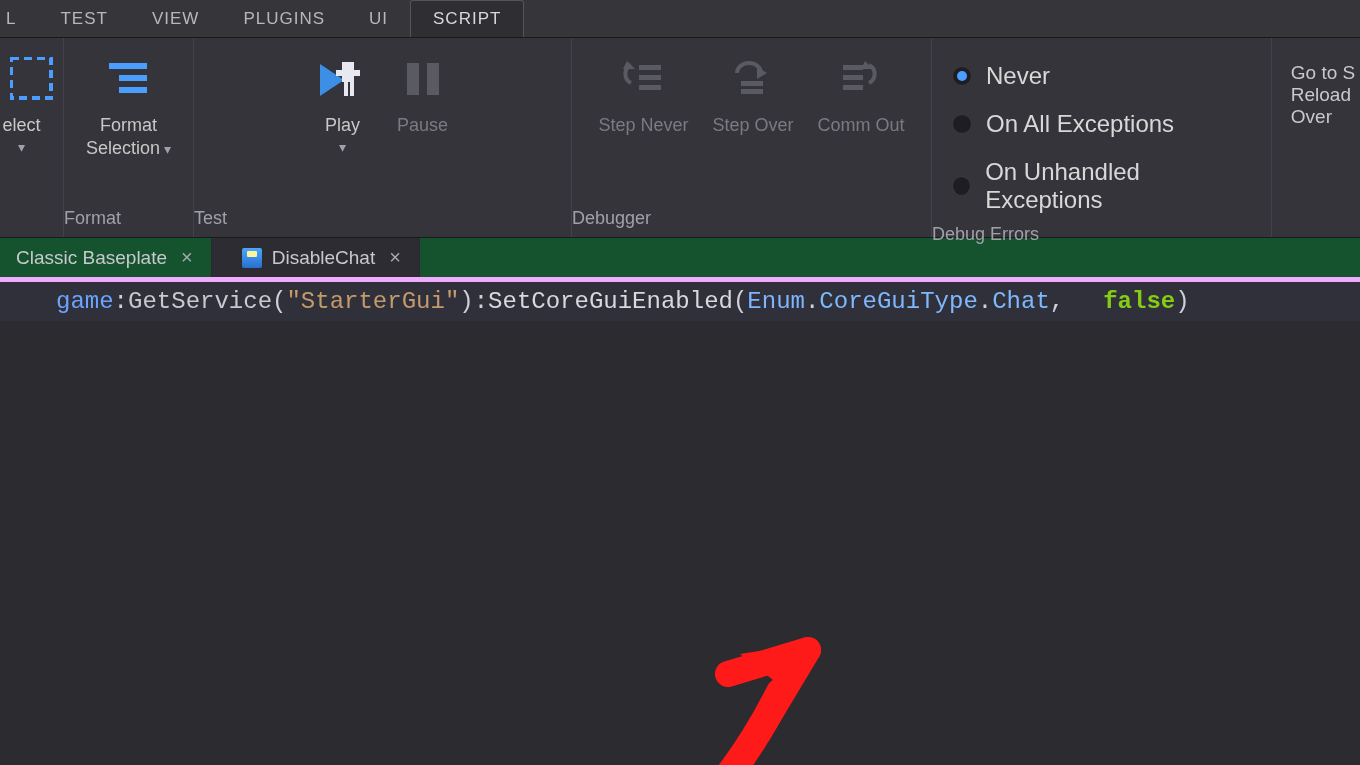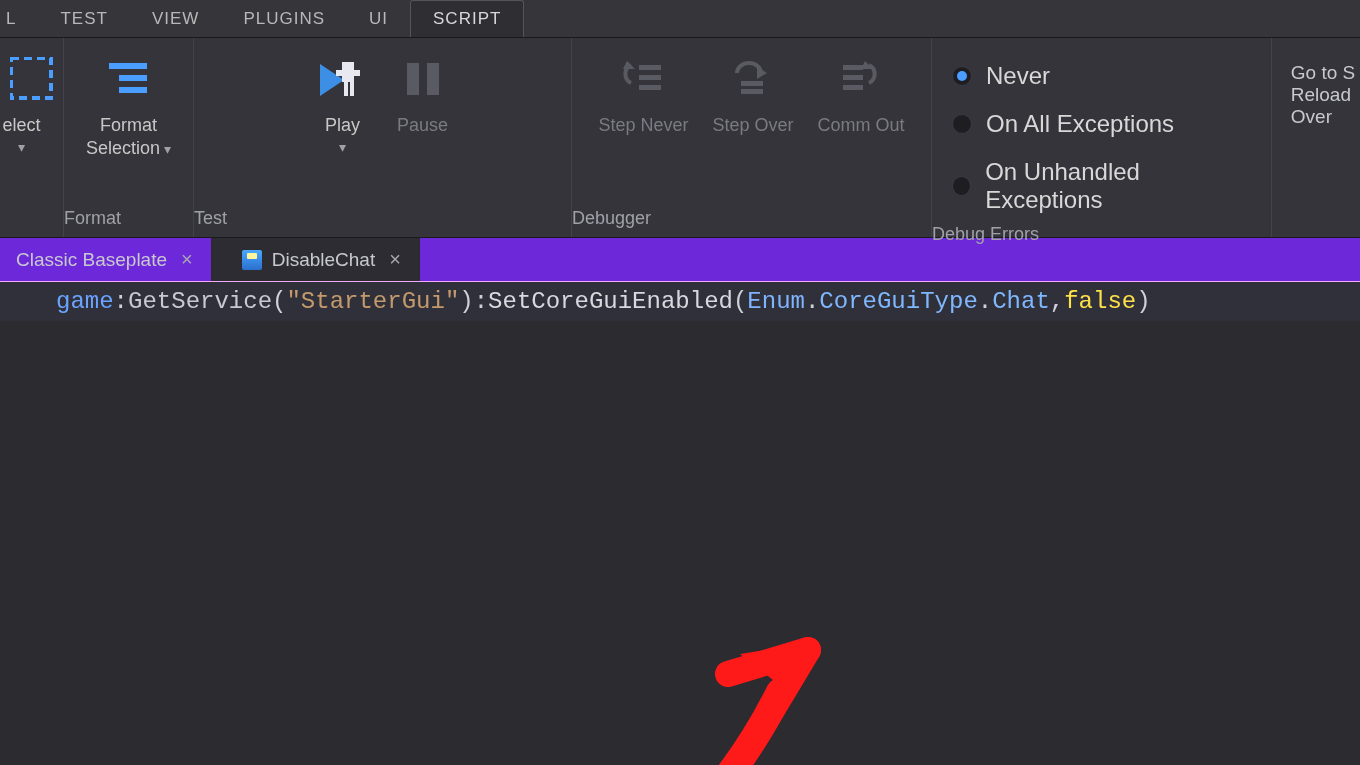--- a/index.html
+++ b/index.html
@@ -130,24 +130,24 @@
       padding: 18px 0 0 14px;
     }
     .side-item {
       font-size: 19px;
       color: #c8c8cf;
       cursor: pointer;
     }
     
     .file-tabs {
       height: 44px;
-      background: #6d28d9;
+      background: #14532d;
       display: flex;
       align-items: stretch;
-      border-bottom: 1px solid #f0abfc;
+      border-bottom: 5px solid #f0abfc;
     }
     .file-tab {
       display: flex;
       align-items: center;
       padding: 0 14px 0 16px;
       gap: 10px;
       font-size: 19px;
       color: #c8c8cf;
       border-right: 1px solid #2a2a2e;
       cursor: pointer;
@@ -188,21 +188,21 @@
       white-space: pre;
       background: #30303a;
     }
     .code-line .c-global { color: #6aa3ff; }
     .code-line .c-plain  { color: #d0d0d8; }
     .code-line .c-method { color: #c8c8d0; }
     .code-line .c-str    { color: #c49a6c; }
     .code-line .c-call   { color: #d8d8df; }
     .code-line .c-enum   { color: #7fb4ff; }
     .code-line .c-prop   { color: #7fb8ff; }
-    .code-line .c-bool   { color: #fde047; font-weight: normal; }
+    .code-line .c-bool   { color: #84cc16; font-weight: bold; margin-left: 39px; }
     
     .arrow-overlay {
       position: absolute;
       left: 260px;
       top: 330px;
       pointer-events: none;
     }
   </style>
 </head>
 <body>

